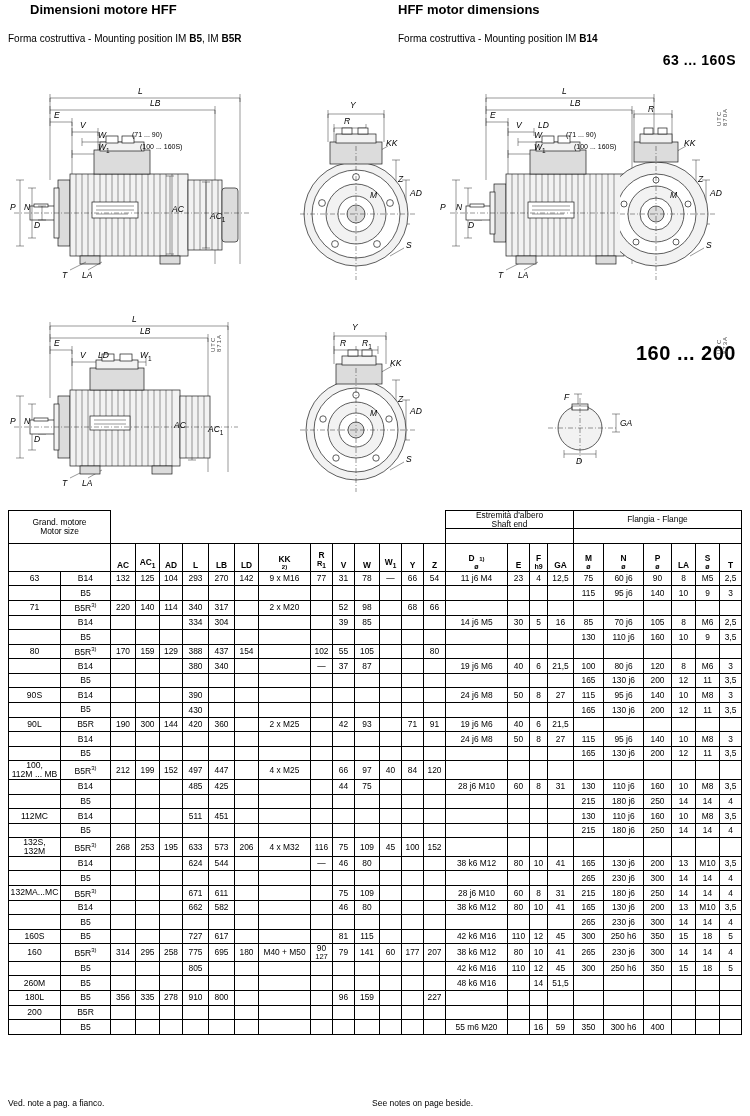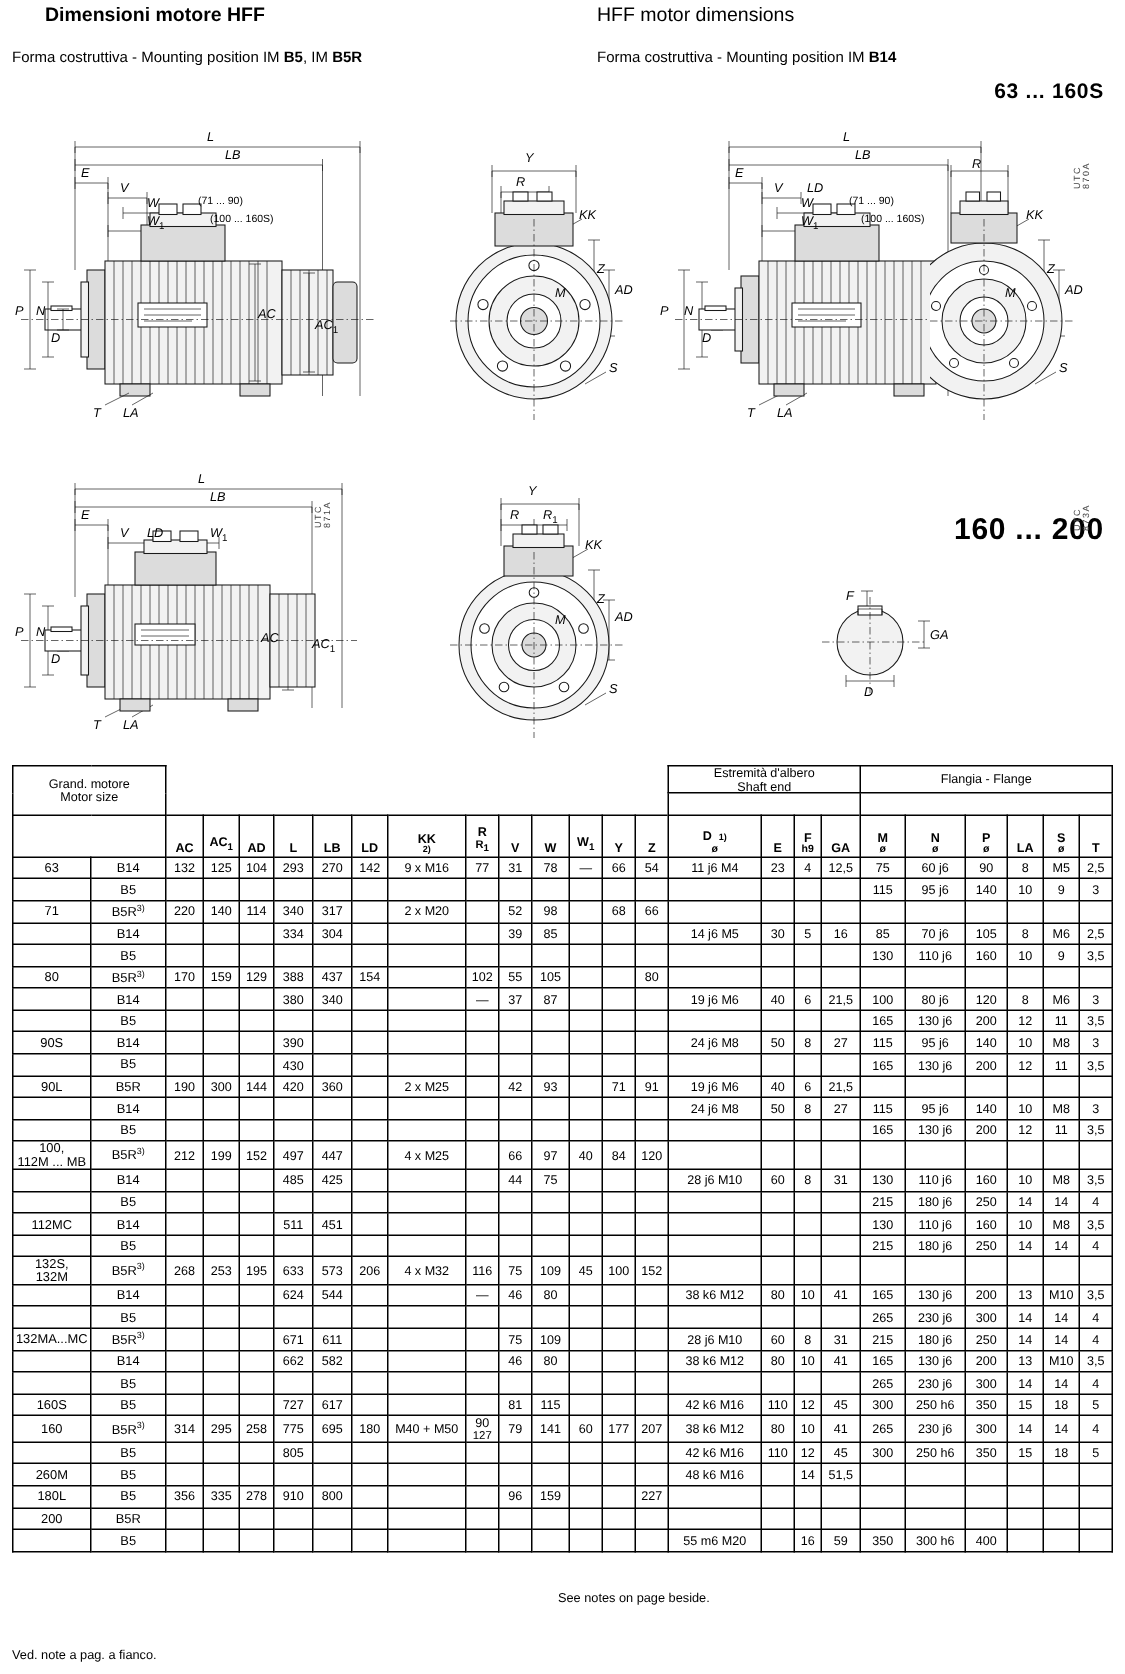--- a/index.html
+++ b/index.html
@@ -1,29 +1,29 @@
 <!DOCTYPE html>
 <html><head>
 <meta charset="utf-8">
 <style>
   html,body{margin:0;padding:0;background:#ffffff;}
   body{width:750px;height:1116px;font-family:"Liberation Sans",sans-serif;color:#000;position:relative;overflow:hidden;}
   .page{position:relative;width:750px;height:1116px;}
 
   
   .hdr-it{position:absolute;left:30px;top:2px;font-size:13px;font-weight:bold;}
-  .hdr-en{position:absolute;left:398px;top:2px;font-size:13px;font-weight:normal;}
+  .hdr-en{position:absolute;left:398px;top:2px;font-size:13px;font-weight:bold;}
   .sub-it{position:absolute;left:8px;top:33px;font-size:10px;}
   .sub-en{position:absolute;left:398px;top:33px;font-size:10px;}
   .sub-it b,.sub-en b{font-weight:bold;}
   .range1{position:absolute;right:14px;top:52px;font-size:14px;font-weight:bold;letter-spacing:.5px;}
   .range2{position:absolute;right:14px;top:342px;font-size:20px;font-weight:bold;letter-spacing:.5px;}
 
   .note-l{position:absolute;left:8px;top:1098px;font-size:8.5px;text-align:right;}
-  .note-r{position:absolute;left:372px;top:1060px;font-size:8.5px;}
+  .note-r{position:absolute;left:372px;top:1098px;font-size:8.5px;}
 
   
   .draw{position:absolute;}
   .lbl{position:absolute;font-size:8.5px;white-space:nowrap;}
   .lbl i{font-style:italic;}
   .sub{font-size:6.5px;vertical-align:sub;}
   .vert{position:absolute;font-size:6px;writing-mode:vertical-rl;transform:rotate(180deg);letter-spacing:1px;color:#444;}
 
   svg{display:block;}
   .ln{stroke:#1a1a1a;stroke-width:.7;fill:none;}

